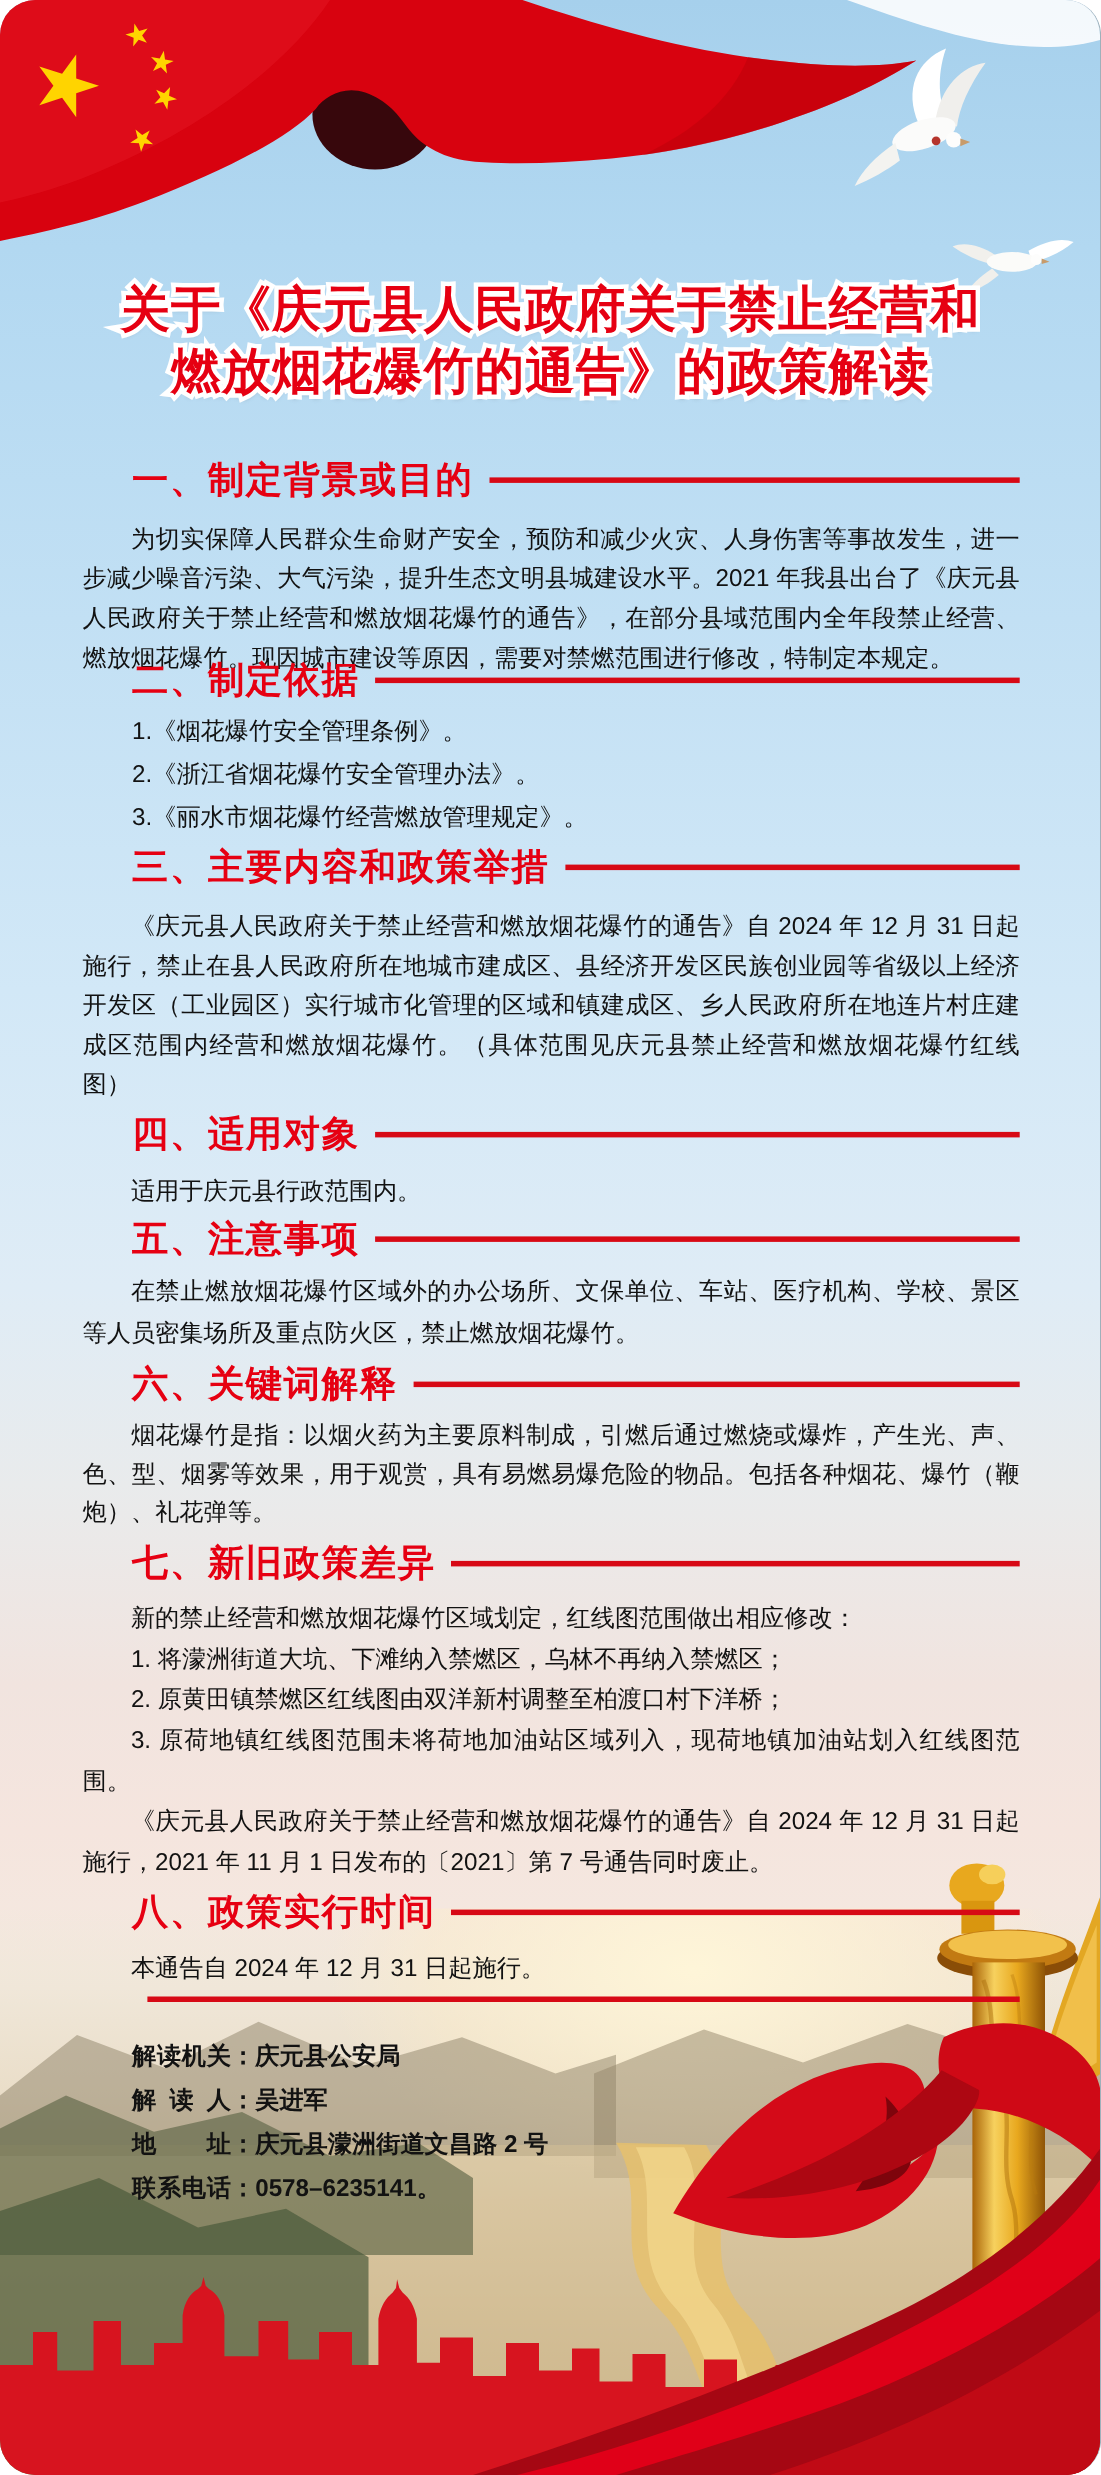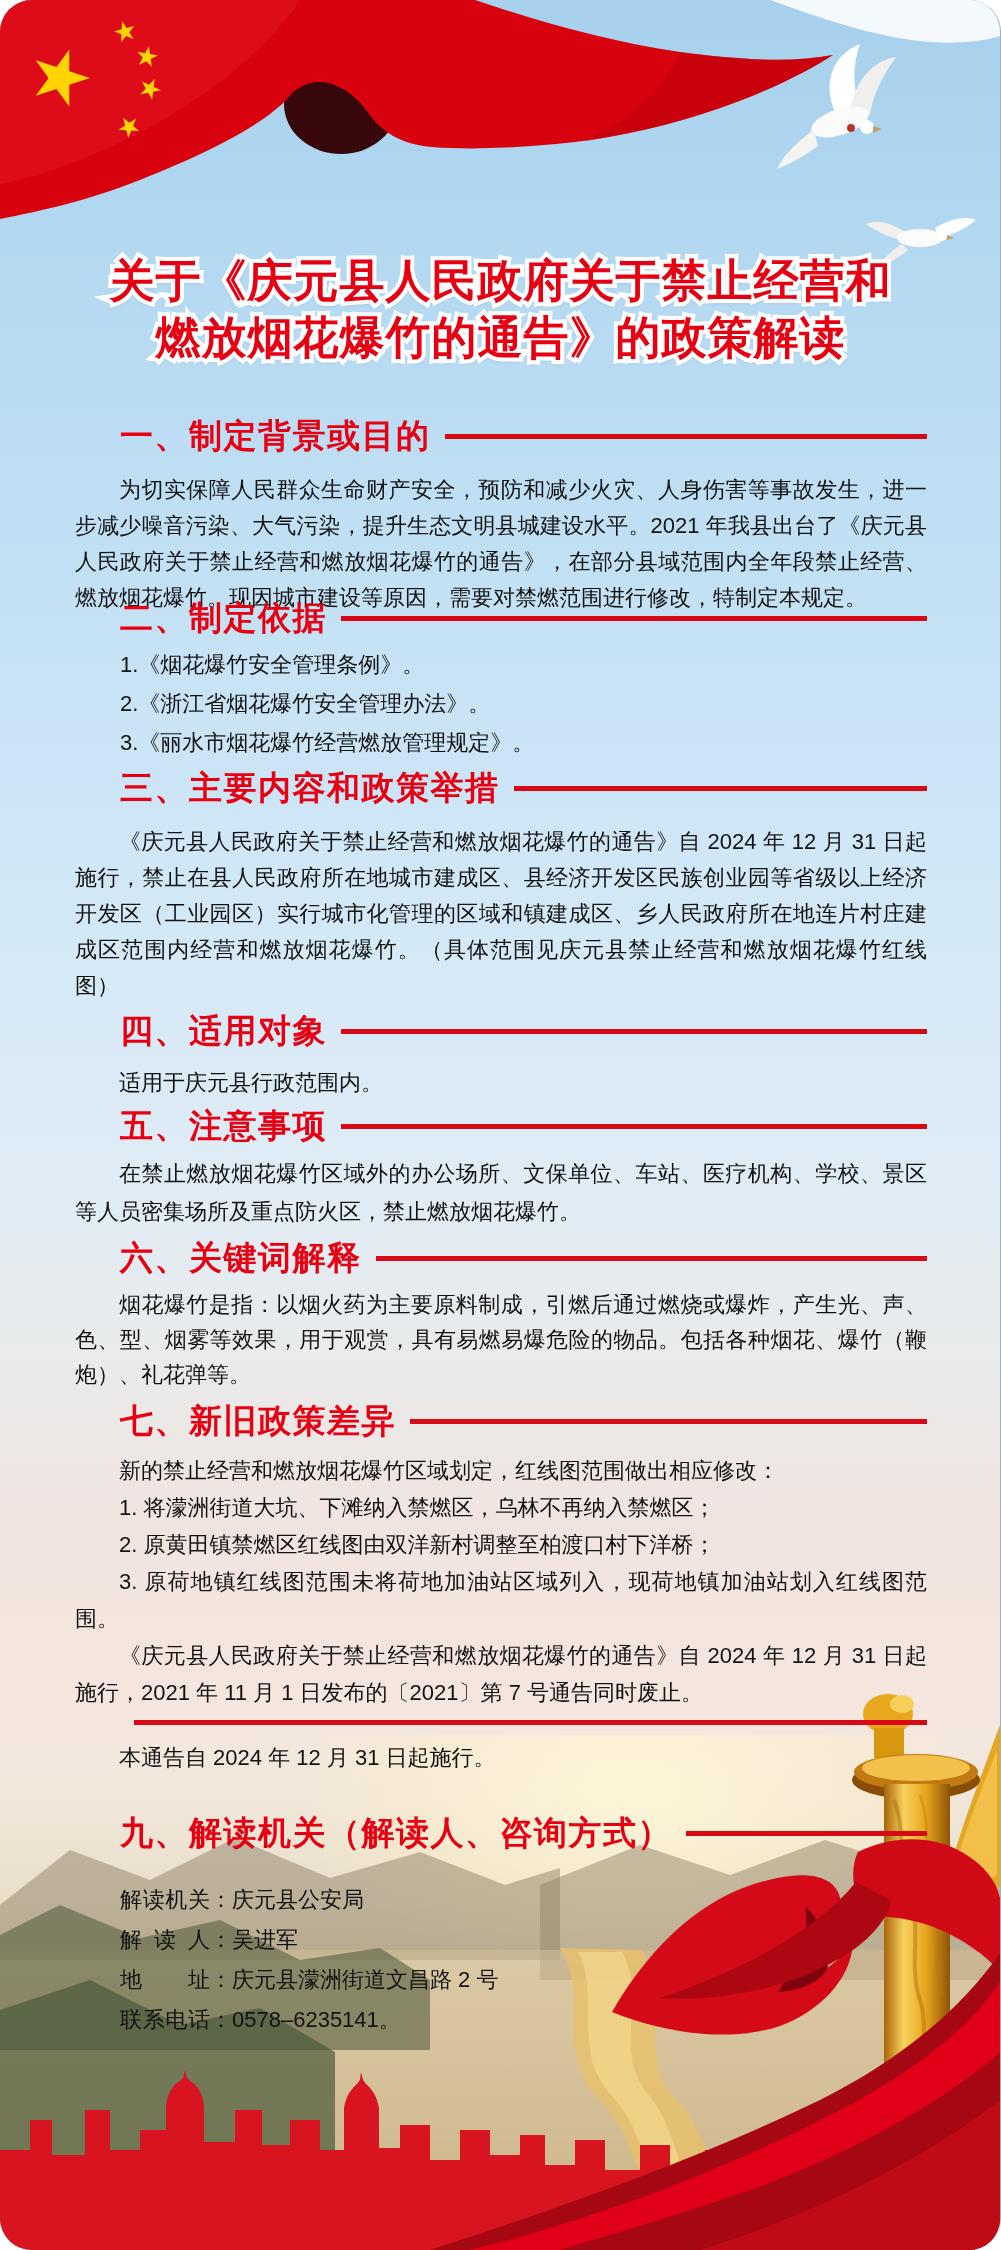--- a/index.html
+++ b/index.html
@@ -22,21 +22,21 @@
   
   .section{position:absolute;left:75px;width:852px;z-index:6;}
   .heading-row{display:flex;align-items:center;margin-left:45px;}
   .heading{color:#e60012;font-weight:bold;font-size:33px;line-height:36px;letter-spacing:1.5px;white-space:nowrap;}
   .rule{flex:1;height:5px;background:#d70915;margin-left:14px;}
   .body{color:#121212;font-size:22px;text-align:justify;}
   .para{margin:0;text-indent:2em;}
   .law-list{margin:0;padding-left:45px;list-style:none;}
   .law-list li{margin:0;}
   .contact{padding-left:45px;}
-  .contact-row{white-space:nowrap;}
+  .contact-row{white-space:nowrap;font-weight:bold;}
   .c-label{display:inline-block;width:90px;text-align:justify;text-align-last:justify;}
   
   .scene{position:absolute;left:0;top:1680px;width:1001px;height:570px;z-index:1;}
   .photo{position:absolute;left:0;top:55px;right:0;bottom:0;
     background:linear-gradient(180deg,rgba(243,235,224,0) 0%,#f0e7d9 14%,#eadec9 32%,
       #ddcaa9 55%,#cfb890 78%,#c3a87e 100%);}
   .photo::before{content:"";position:absolute;inset:0;
     background:radial-gradient(ellipse 430px 250px at 63% 11%,rgba(255,246,216,.95),
       rgba(255,238,199,.38) 55%,rgba(255,238,199,0) 78%);}
   .scene-svg{position:absolute;left:0;top:0;}
@@ -225,30 +225,30 @@
       <p class="para">新的禁止经营和燃放烟花爆竹区域划定，红线图范围做出相应修改：</p>
       <p class="para">1. 将濛洲街道大坑、下滩纳入禁燃区，乌林不再纳入禁燃区；</p>
       <p class="para">2. 原黄田镇禁燃区红线图由双洋新村调整至柏渡口村下洋桥；</p>
       <p class="para">3. 原荷地镇红线图范围未将荷地加油站区域列入，现荷地镇加油站划入红线图范围。</p>
       <p class="para">《庆元县人民政府关于禁止经营和燃放烟花爆竹的通告》自 2024 年 12 月 31 日起施行，2021 年 11 月 1 日发布的〔2021〕第 7 号通告同时废止。</p>
     </div>
   </div>
 
   <div class="section" style="top:1720px">
     <div class="heading-row">
+      <span class="heading">八、政策实行时间</span>
       <span class="rule"></span>
     </div>
     <div class="body" style="margin-top:15px;line-height:36px">
       <p class="para">本通告自 2024 年 12 月 31 日起施行。</p>
     </div>
   </div>
 
   <div class="section" style="top:1815px">
     <div class="heading-row">
-      <span class="heading">九、解读机关（解读人、咨询方式）</span>
       <span class="rule"></span>
     </div>
     <div class="body contact" style="margin-top:29px;line-height:40px">
       <div class="contact-row">
         <span class="c-label">解读机关</span><span>：</span><span>庆元县公安局</span>
       </div>
       <div class="contact-row">
         <span class="c-label">解读人</span><span>：</span><span>吴进军</span>
       </div>
       <div class="contact-row">

